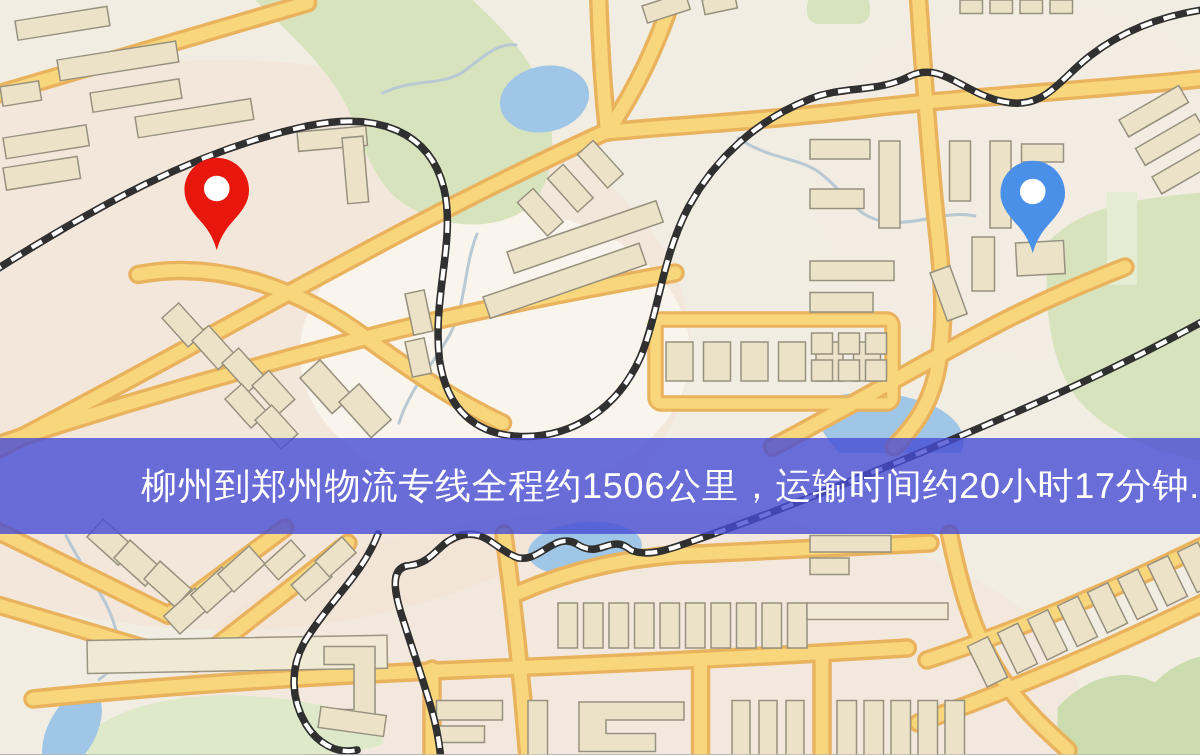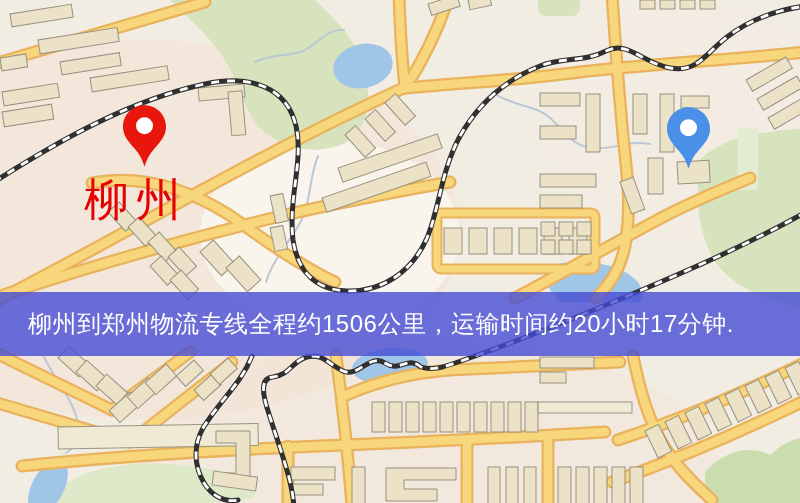--- a/index.html
+++ b/index.html
@@ -31,21 +31,21 @@
   .city-label{
     position:absolute;font-family:"Liberation Serif","DejaVu Serif",serif;
     font-size:45px;font-weight:400;letter-spacing:7px;line-height:1;white-space:nowrap;
   }
   .label-origin{left:84px;top:178px;color:var(--origin-label,#e60000);}
   .label-dest{left:639px;top:178px;color:var(--destination-label,#2525cc);}
   
   .banner{
     position:absolute;left:0;top:292px;width:800px;height:64px;
     background:var(--banner-bg,rgba(70,76,212,0.8));
-    display:flex;align-items:center;box-sizing:border-box;padding-left:28px;
+    display:flex;align-items:center;box-sizing:border-box;padding-left:16px;justify-content:flex-end;
   }
   .banner span{
     color:var(--banner-text,#fff);font-size:24px;letter-spacing:0.5px;white-space:nowrap;
     font-family:"Liberation Sans","DejaVu Sans",sans-serif;
   }
 </style>
 </head>
 <body>
 
 <div class="stage">
@@ -285,21 +285,20 @@
         <use href="#q3" class="rail-w"></use>
     </g>
   </svg>
 
   <div class="pin pin-origin">
     <svg width="47" height="65" viewBox="0 0 48 66">
       <path fill="currentColor" d="M24,2 C11.8,2 2,11.8 2,24 C2,33 7.5,39 14.5,47 C19,52.3 22.3,58.5 24,65 C25.7,58.5 29,52.3 33.5,47 C40.5,39 46,33 46,24 C46,11.8 36.2,2 24,2 Z"></path>
       <circle cx="24" cy="23" r="8.7" fill="#ffffff"></circle>
     </svg>
   </div>
-  <div class="city-label label-origin">柳州</div>
 
   <div class="pin pin-dest">
     <svg width="47" height="65" viewBox="0 0 48 66">
       <path fill="currentColor" d="M24,2 C11.8,2 2,11.8 2,24 C2,33 7.5,39 14.5,47 C19,52.3 22.3,58.5 24,65 C25.7,58.5 29,52.3 33.5,47 C40.5,39 46,33 46,24 C46,11.8 36.2,2 24,2 Z"></path>
       <circle cx="24" cy="23" r="8.7" fill="#ffffff"></circle>
     </svg>
   </div>
 
   <div class="banner">
     <span>柳州到郑州物流专线全程约1506公里，运输时间约20小时17分钟.</span>

